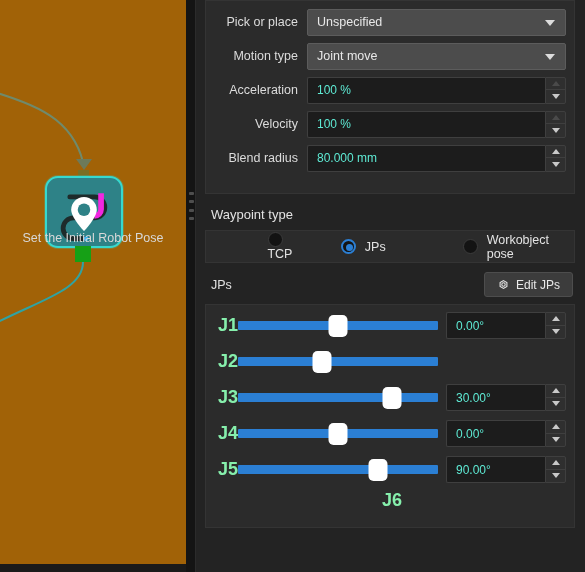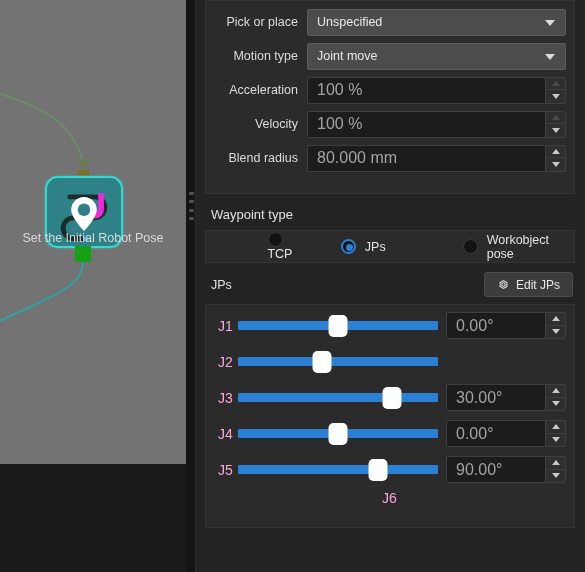--- a/index.html
+++ b/index.html
@@ -12,22 +12,22 @@
   .app {
     position: relative;
     width: 585px; height: 572px;
     display: flex;
     background: #1a1a1a;
   }
 
   
   .graph-pane {
     position: relative;
-    width: 186px; height: 464px;
-    background: #737373;
+    width: 186px; height: 564px;
+    background: #a16207;
     overflow: hidden;
     flex: 0 0 186px;
   }
   .graph-svg { position: absolute; inset: 0; }
 
   .node-card {
     position: absolute;
     left: 45px; top: 176px;
     width: 78px; height: 72px;
     border-radius: 13px;
@@ -157,22 +157,22 @@
   }
   .spin-input {
     flex: 1 1 auto;
     background: #1c1c1c;
     border: 1px solid #3f3f3f;
     border-right: none;
     border-radius: 2px 0 0 2px;
     display: flex;
     align-items: center;
     padding: 0 9px;
-    font-size: 16px;
-    color: #a3a3a3;
+    font-size: 12px;
+    color: #5eead4;
     cursor: text;
   }
   .spin-btns {
     flex: 0 0 21px;
     width: 21px;
     display: flex;
     flex-direction: column;
     border: 1px solid #3f3f3f;
     border-radius: 0 2px 2px 0;
     background: #2f2f2f;
@@ -273,23 +273,24 @@
   }
   .jrow {
     display: flex;
     align-items: center;
     height: 31px;
     margin-bottom: 5px;
   }
   .jrow:last-child { margin-bottom: 0; flex-direction: column; }
   .jlabel {
     width: 24px;
-    font-size: 14px;
-    color: #f9a8d4;
+    font-size: 18px;
+    color: #86efac;
     padding-left: 4px;
+    font-weight: bold;
   }
   .slider {
     position: relative;
     flex: 0 0 200px;
     height: 26px;
     display: flex;
     align-items: center;
     cursor: pointer;
     margin-right: 8px;
   }

